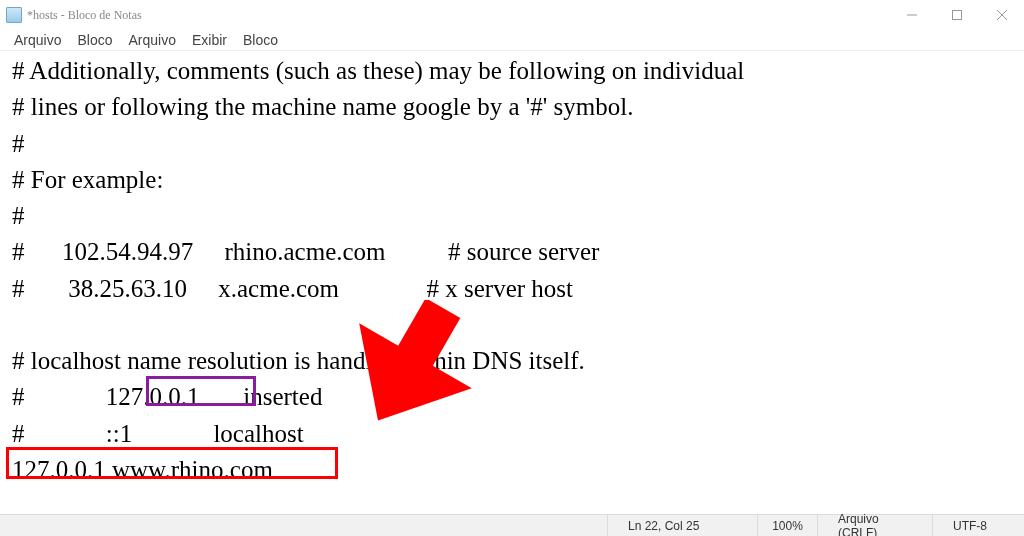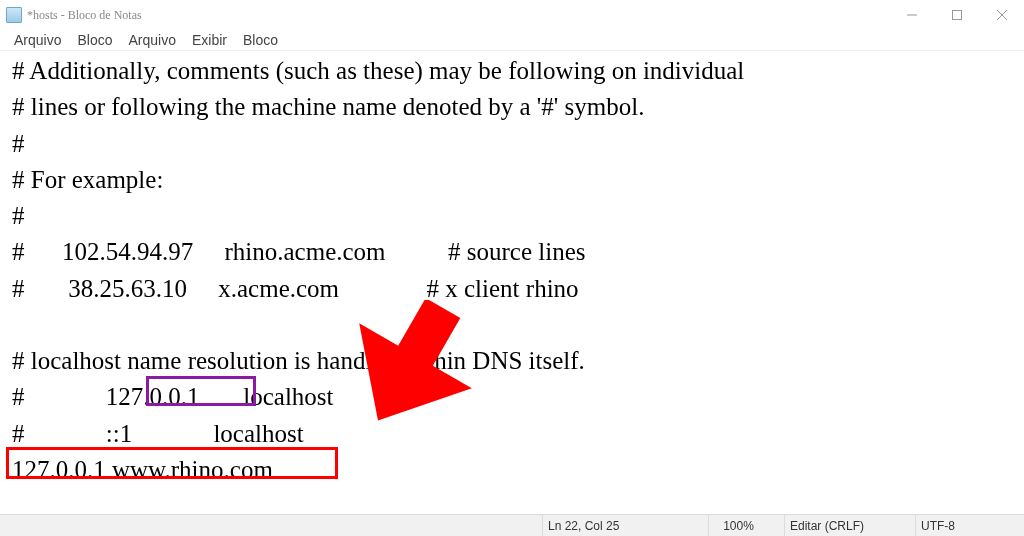--- a/index.html
+++ b/index.html
@@ -84,31 +84,30 @@
       height: 22px;
       background: #f1f1f1;
       border-top: 1px solid #dcdcdc;
       font-size: 12px;
       color: #333;
       display: flex;
       align-items: center;
     }
     .status-spacer { flex: 1; }
     .status-seg {
-      padding: 0 5px;
+      padding: 0 20px;
       border-left: 1px solid #dcdcdc;
       height: 100%;
       display: flex;
       align-items: center;
-      margin-left: 16px;
     }
     .status-seg.first { width: 150px; }
     .status-seg.zoom { width: 60px; justify-content: center; }
     .status-seg.enc { width: 115px; }
-    .status-seg.utf { width: 109px; }
+    .status-seg.utf { width: 92px; }
     
     .purple-box {
       position: absolute;
       border: 3px solid #8b1ba0;
       pointer-events: none;
     }
     .red-box {
       position: absolute;
       border: 3px solid #ff0000;
       pointer-events: none;
@@ -146,40 +145,40 @@
 
 <div class="menubar">
   <span class="menu-item">Arquivo</span>
   <span class="menu-item">Bloco</span>
   <span class="menu-item">Arquivo</span>
   <span class="menu-item">Exibir</span>
   <span class="menu-item">Bloco</span>
 </div>
 
 <div class="editor"><span># Additionally, comments (such as these) may be following on individual</span>
-<span># lines or following the machine name denoted by a '#' symbol.</span>
+<span># lines or following the machine name google by a '#' symbol.</span>
 <span>#</span>
 <span># For example:</span>
 <span>#</span>
-<span>#      102.54.94.97     rhino.acme.com          # source lines</span>
-<span>#       38.25.63.10     x.acme.com              # x client rhino</span>
+<span>#      102.54.94.97     rhino.acme.com          # source server</span>
+<span>#       38.25.63.10     x.acme.com              # x server host</span>
 <span></span>
 <span># localhost name resolution is handled within DNS itself.</span>
-<span>#             127.0.0.1       localhost</span>
+<span>#             127.0.0.1       inserted</span>
 <span>#             ::1             localhost</span>
 <span>127.0.0.1 www.rhino.com</span></div>
 
 <div class="purple-box" style="left:146px; top:376px; width:110px; height:30px;"></div>
 <div class="red-box" style="left:6px; top:447px; width:332px; height:32px;"></div>
 
 <svg class="red-arrow" style="left:338px; top:300px; width:150px; height:150px;" viewBox="0 0 150 150">
   <g transform="rotate(30 75 60)">
     <polygon points="55,0 95,0 95,55 140,55 75,130 10,55 55,55" fill="#ff0000"></polygon>
   </g>
 </svg>
 
 <div class="statusbar">
   <div class="status-spacer"></div>
   <div class="status-seg first">Ln 22, Col 25</div>
   <div class="status-seg zoom">100%</div>
-  <div class="status-seg enc">Editar (CRLF)</div>
+  <div class="status-seg enc">Arquivo (CRLF)</div>
   <div class="status-seg utf">UTF-8</div>
 </div>
 
 </body></html>

